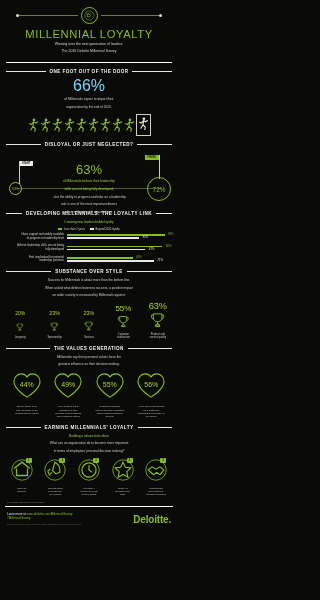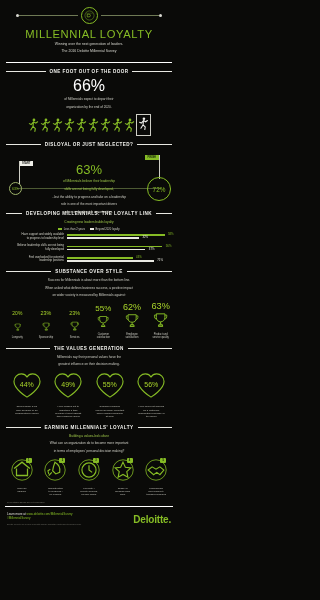--- a/index.html
+++ b/index.html
@@ -39,21 +39,21 @@
   }
   .h-title {
     font-size: 11.2px; letter-spacing: .6px; color: #86bc25;
     margin-top: 4px; font-weight: normal;
   }
   .h-sub { font-size: 3.5px; color: #d7d7cf; line-height: 1.5; margin-top: 2px; }
 
   .divider-rule { height: 1px; background: #ffffff; margin: 4px 6px; }
 
   
-  .big-pct { font-size: 16px; color: #ffffff; text-align: center; line-height: 1; margin-top: 4px; }
+  .big-pct { font-size: 16px; color: #7dd3fc; text-align: center; line-height: 1; margin-top: 4px; }
   .runners { display: flex; align-items: flex-end; justify-content: center; gap: 1px; margin-top: 5px; padding: 0 6px; }
   .door { border: 1px solid #cfcfc6; padding: 1px; }
 
   
   .race { position: relative; height: 54px; margin-top: 2px; }
   .race .track { position: absolute; left: 17px; right: 17px; top: 37px; height: 1px; background: #4d5a33; }
   .race .pct63 { position: absolute; left: 0; right: 0; top: 12px; text-align: center; font-size: 13px; color: #86bc25; line-height: 1; }
   .race .cap { position: absolute; left: 0; right: 0; top: 25px; }
   .circ {
     position: absolute; border-radius: 50%; display: flex; align-items: center; justify-content: center;
@@ -292,25 +292,20 @@
       <div class="trophy"><div class="pv" style="font-size:5.4px">23%</div><svg width="9.5" height="10" viewBox="0 0 24 26">
           <path d="M5 3h14v6a7 7 0 0 1-14 0z" fill="none" stroke="#86bc25" stroke-width="1.6"></path>
           <path d="M5 5H2v3a4 4 0 0 0 3 3.6M19 5h3v3a4 4 0 0 1-3 3.6" fill="none" stroke="#86bc25" stroke-width="1.4"></path>
           <path d="M12 16v4M8 23h8M9.5 20h5l1 3h-7z" fill="none" stroke="#86bc25" stroke-width="1.6"></path>
         </svg><div class="tn">Services</div></div>
       <div class="trophy"><div class="pv" style="font-size:8px">55%</div><svg width="12.35" height="13" viewBox="0 0 24 26">
           <path d="M5 3h14v6a7 7 0 0 1-14 0z" fill="none" stroke="#86bc25" stroke-width="1.6"></path>
           <path d="M5 5H2v3a4 4 0 0 0 3 3.6M19 5h3v3a4 4 0 0 1-3 3.6" fill="none" stroke="#86bc25" stroke-width="1.4"></path>
           <path d="M12 16v4M8 23h8M9.5 20h5l1 3h-7z" fill="none" stroke="#86bc25" stroke-width="1.6"></path>
         </svg><div class="tn">Customer<br>satisfaction</div></div>
-      <div class="trophy"><div class="pv" style="font-size:9px">62%</div><svg width="14.25" height="15" viewBox="0 0 24 26">
-          <path d="M5 3h14v6a7 7 0 0 1-14 0z" fill="none" stroke="#86bc25" stroke-width="1.6"></path>
-          <path d="M5 5H2v3a4 4 0 0 0 3 3.6M19 5h3v3a4 4 0 0 1-3 3.6" fill="none" stroke="#86bc25" stroke-width="1.4"></path>
-          <path d="M12 16v4M8 23h8M9.5 20h5l1 3h-7z" fill="none" stroke="#86bc25" stroke-width="1.6"></path>
-        </svg><div class="tn">Employee<br>satisfaction</div></div>
       <div class="trophy"><div class="pv" style="font-size:9.2px">63%</div><svg width="15.2" height="16" viewBox="0 0 24 26">
           <path d="M5 3h14v6a7 7 0 0 1-14 0z" fill="none" stroke="#86bc25" stroke-width="1.6"></path>
           <path d="M5 5H2v3a4 4 0 0 0 3 3.6M19 5h3v3a4 4 0 0 1-3 3.6" fill="none" stroke="#86bc25" stroke-width="1.4"></path>
           <path d="M12 16v4M8 23h8M9.5 20h5l1 3h-7z" fill="none" stroke="#86bc25" stroke-width="1.6"></path>
         </svg><div class="tn">Product and<br>service quality</div></div>
     </div>
 
   <div class="sec-title">
     <span class="rule"></span>
     <span class="txt">THE VALUES GENERATION</span>

